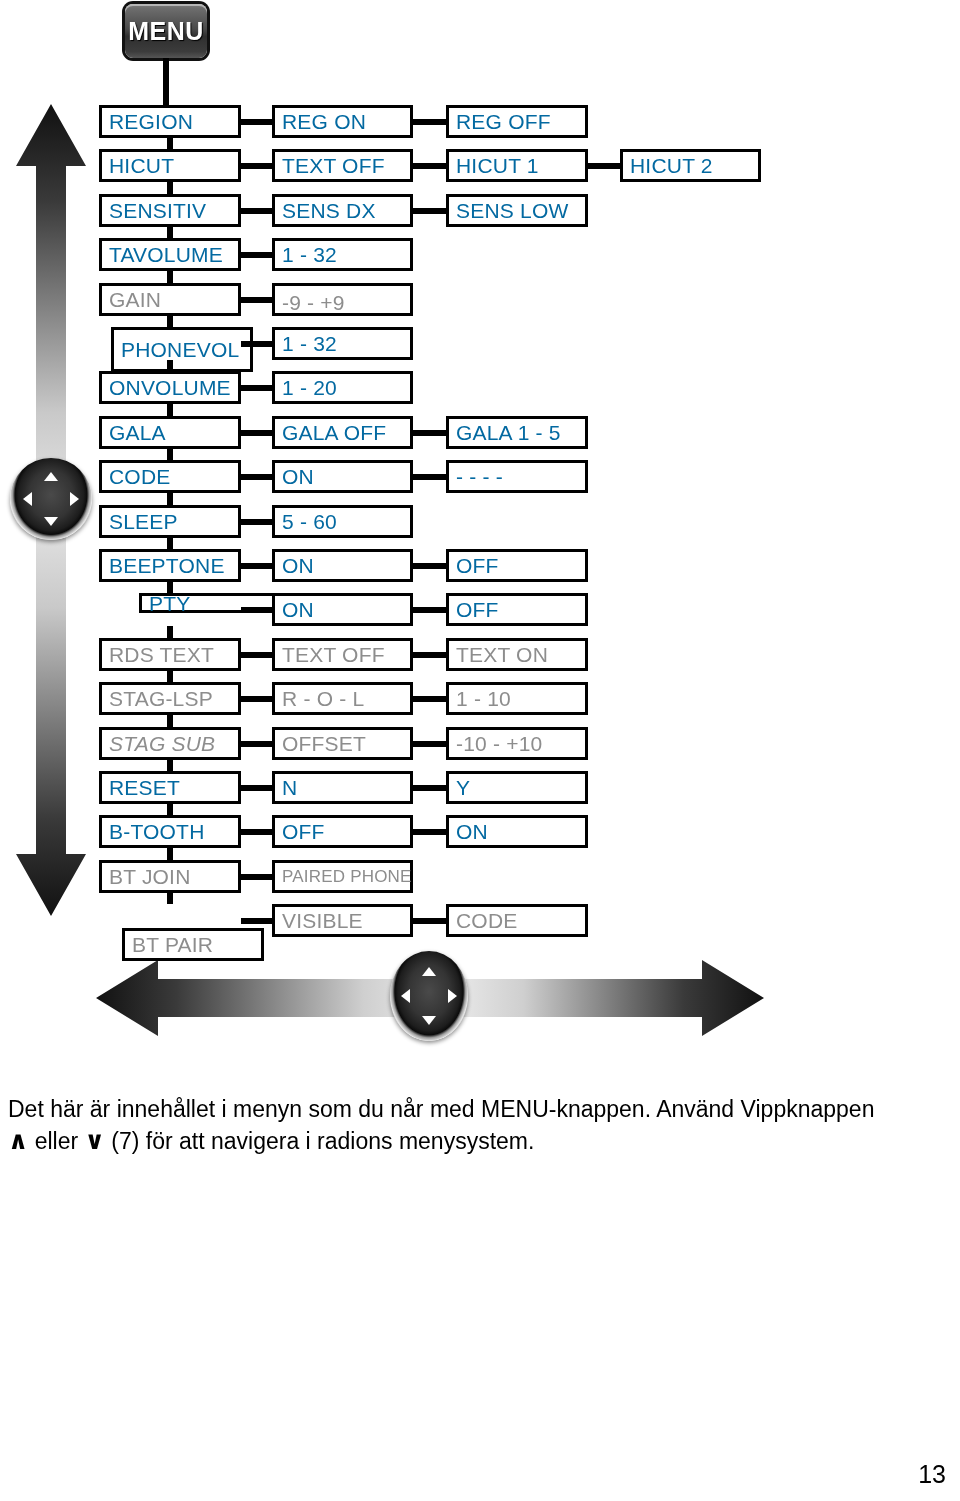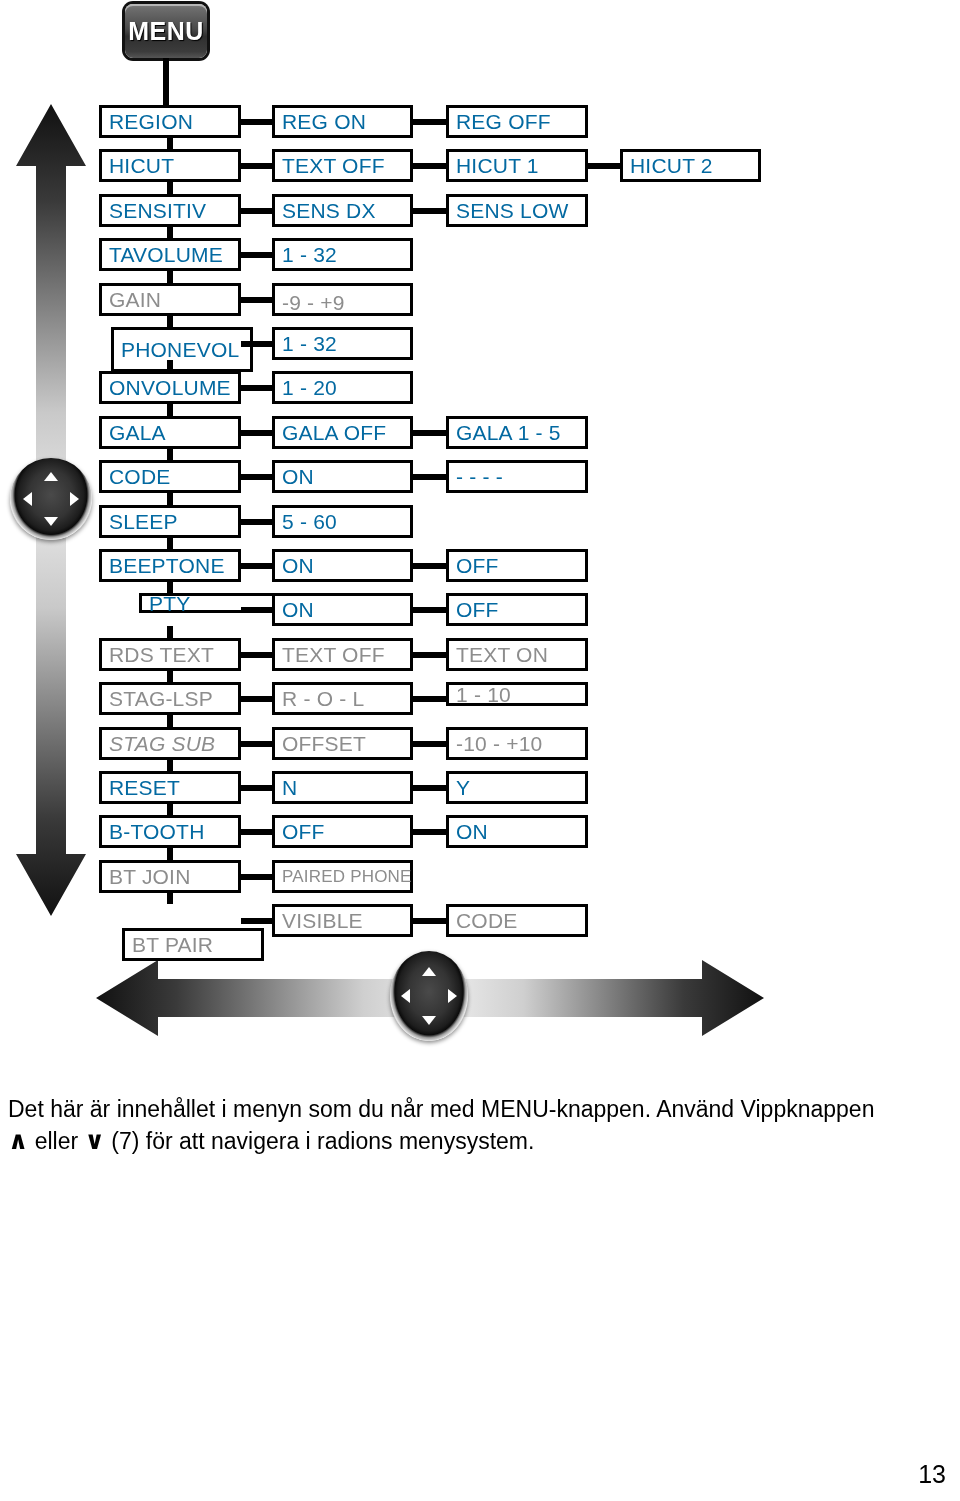--- a/index.html
+++ b/index.html
@@ -272,21 +272,21 @@
       </div>
       <div class="vlink" style="left: 167px; top: 671px; height: 11px;"></div>
       <div class="node dim" style="left: 99px; top: 682px; width: 142px; height: 33px;">
         <span class="t">STAG-LSP</span>
       </div>
       <div class="hlink" style="left: 241px; top: 696px; width: 31px;"></div>
       <div class="node dim" style="left: 272px; top: 682px; width: 141px; height: 33px;">
         <span class="t">R - O - L</span>
       </div>
       <div class="hlink" style="left: 413px; top: 696px; width: 33px;"></div>
-      <div class="node dim" style="left: 446px; top: 682px; width: 142px; height: 24px;">
+      <div class="node dim" style="left: 446px; top: 682px; width: 142px; height: 33px;">
         <span class="t">1 - 10</span>
       </div>
       <div class="vlink" style="left: 167px; top: 715px; height: 12px;"></div>
       <div class="node dim" style="left: 99px; top: 727px; width: 142px; height: 33px; font-style: italic;">
         <span class="t">STAG SUB</span>
       </div>
       <div class="hlink" style="left: 241px; top: 741px; width: 31px;"></div>
       <div class="node dim" style="left: 272px; top: 727px; width: 141px; height: 33px;">
         <span class="t">OFFSET</span>
       </div>

